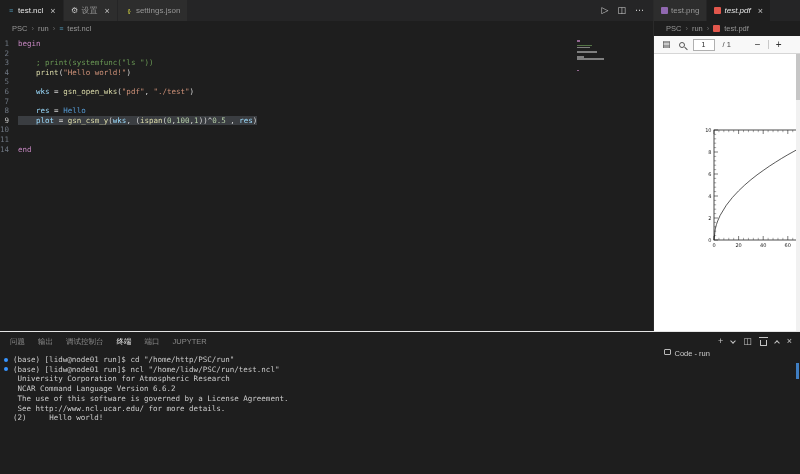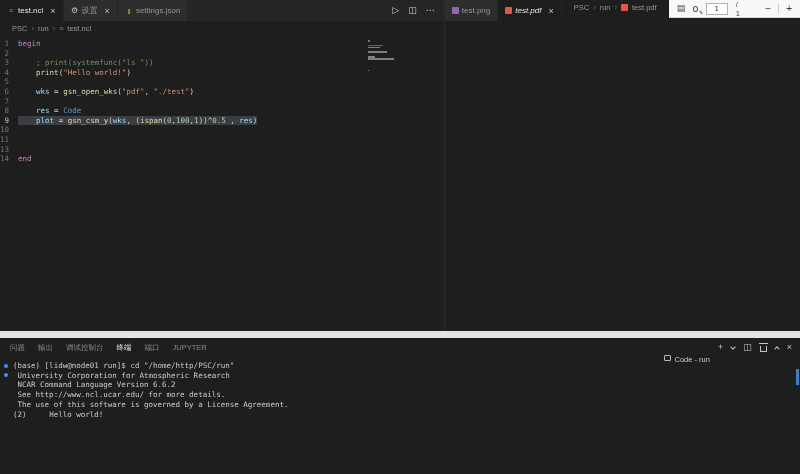--- a/index.html
+++ b/index.html
@@ -1,21 +1,21 @@
 <!DOCTYPE html>
 <html><head>
 <meta charset="utf-8">
 <style>
   *{margin:0;padding:0;box-sizing:border-box}
   html,body{width:800px;height:474px;overflow:hidden;background:#1e1e1e;
     font-family:"Liberation Sans","DejaVu Sans",sans-serif;}
   .app{width:800px;height:474px;display:flex;flex-direction:column;background:#1e1e1e;}
   .editors{display:flex;height:331px;}
   .group-left{width:654px;border-right:1px solid #2a2a2a;display:flex;flex-direction:column;background:#1e1e1e;}
-  .group-right{flex:1;display:flex;flex-direction:row;background:#1e1e1e;}
+  .group-right{flex:1;display:flex;flex-direction:column;background:#1e1e1e;}
 
   
   .tabbar{height:21px;background:#252526;display:flex;justify-content:space-between;align-items:stretch;}
   .tabs{display:flex;}
   .tab{display:flex;align-items:center;gap:3px;padding:0 7px;background:#2d2d2d;color:#969696;
        font-size:8px;border-right:1px solid #252526;cursor:pointer;white-space:nowrap;}
   .tab.active{background:#1e1e1e;color:#e4e4e4;}
   .tab.italic .tablabel{font-style:italic;}
   .tabicon{display:inline-block;width:8px;text-align:center;font-size:7px;line-height:8px;}
   .icon-ncl{color:#519aba;}
@@ -58,21 +58,21 @@
   .pv-total{font-size:7.5px;color:#454545;}
   .pv-zoom{display:flex;align-items:center;gap:7px;margin-left:16px;}
   .pv-btn{font-size:10px;color:#333;line-height:1;cursor:pointer;}
   .pv-div{width:1px;height:9px;background:#c9c9c9;}
   .page{flex:1;background:#ffffff;position:relative;overflow:hidden;}
   #plot{position:absolute;left:44px;top:70px;}
   .page-sb{position:absolute;right:0;top:0;width:4px;height:100%;background:#f1f1f1;}
   .page-sb-t{position:absolute;top:0;right:0;width:4px;height:46px;background:#c6c6c6;}
 
   
-  .panel{height:139px;border-top:7px solid #e5e5e5;display:flex;flex-direction:column;background:#1e1e1e;}
+  .panel{height:139px;border-top:1px solid #e5e5e5;display:flex;flex-direction:column;background:#1e1e1e;}
   .phead{height:19px;display:flex;align-items:center;justify-content:space-between;padding:0 8px 0 10px;}
   #panel-tabs{display:flex;gap:13px;}
   .ptab{font-size:7.5px;color:#8a8a8a;cursor:pointer;white-space:nowrap;}
   .ptab.active{color:#e7e7e7;}
   .pactions{display:flex;align-items:center;gap:8px;}
   .picker{display:flex;align-items:flex-start;gap:4px;font-size:7.5px;color:#cccccc;cursor:pointer;margin-top:24px;}
   .term-ic{width:7px;height:6px;border:1px solid #b9b9b9;border-radius:1px;}
   .pa-ic{font-size:9px;line-height:1;color:#c5c5c5;cursor:pointer;}
   .chev{width:4px;height:4px;border-right:1px solid #c5c5c5;border-bottom:1px solid #c5c5c5;display:inline-block;cursor:pointer;}
   .chev.down{transform:rotate(45deg);margin-bottom:2px;}
@@ -153,36 +153,32 @@
             <div class="cl">
               <span class="ln">6</span>
               <span class="lc"><span class="tk df">    </span><span class="tk vr">wks</span><span class="tk df"> = </span><span class="tk fn">gsn_open_wks</span><span class="tk df">(</span><span class="tk st">"pdf"</span><span class="tk df">, </span><span class="tk st">"./test"</span><span class="tk df">)</span></span>
             </div>
             <div class="cl">
               <span class="ln">7</span>
               <span class="lc"></span>
             </div>
             <div class="cl">
               <span class="ln">8</span>
-              <span class="lc"><span class="tk df">    </span><span class="tk vr">res</span><span class="tk df"> = </span><span class="tk bo">Code</span></span>
+              <span class="lc"><span class="tk df">    </span><span class="tk vr">res</span><span class="tk df"> = </span><span class="tk bo">Hello</span></span>
             </div>
             <div class="cl hl">
               <span class="ln">9</span>
               <span class="lc"><span class="tk df">    </span><span class="tk vr">plot</span><span class="tk df"> = </span><span class="tk fn">gsn_csm_y</span><span class="tk df">(</span><span class="tk vr">wks</span><span class="tk df">, (</span><span class="tk fn">ispan</span><span class="tk df">(</span><span class="tk nu">0</span><span class="tk df">,</span><span class="tk nu">100</span><span class="tk df">,</span><span class="tk nu">1</span><span class="tk df">))^</span><span class="tk nu">0.5</span><span class="tk df"> , </span><span class="tk vr">res</span><span class="tk df">)</span></span>
             </div>
             <div class="cl">
               <span class="ln">10</span>
               <span class="lc"></span>
             </div>
             <div class="cl">
               <span class="ln">11</span>
-              <span class="lc"></span>
-            </div>
-            <div class="cl">
-              <span class="ln">13</span>
               <span class="lc"></span>
             </div>
             <div class="cl">
               <span class="ln">14</span>
               <span class="lc"><span class="tk kw">end</span></span>
             </div>
           </div>
         <div class="minimap" id="minimap">
             <div class="mm-line"><span class="mm-seg kw" style="width: 2.5px;"></span></div>
             <div class="mm-line"></div>
@@ -383,21 +379,21 @@
         <span class="chev down"></span>
         <span class="pa-ic">◫</span>
         <span class="trash"></span>
         <span class="chev up"></span>
         <span class="closex">×</span>
       </div>
     </div>
     <div class="terminal" id="terminal">
       <div class="term-overview"></div>
     <div class="t-line"><span class="t-decor"></span><span class="t-text">(base) [lidw@node01 run]$ cd "/home/http/PSC/run"</span></div>
-        <div class="t-line"><span class="t-decor"></span></div>
+        <div class="t-line"><span class="t-decor"></span><span class="t-text">(base) [lidw@node01 run]$ ncl "/home/lidw/PSC/run/test.ncl"</span></div>
         <div class="t-line"><span class="t-text"> University Corporation for Atmospheric Research</span></div>
         <div class="t-line"><span class="t-text"> NCAR Command Language Version 6.6.2</span></div>
+        <div class="t-line"><span class="t-text"> The use of this software is governed by a License Agreement.</span></div>
         <div class="t-line"><span class="t-text"> See http://www.ncl.ucar.edu/ for more details.</span></div>
-        <div class="t-line"><span class="t-text"> The use of this software is governed by a License Agreement.</span></div>
         <div class="t-line"><span class="t-text">(2)	Hello world!</span></div>
       </div>
   </div>
 </div>
 
 </body></html>

